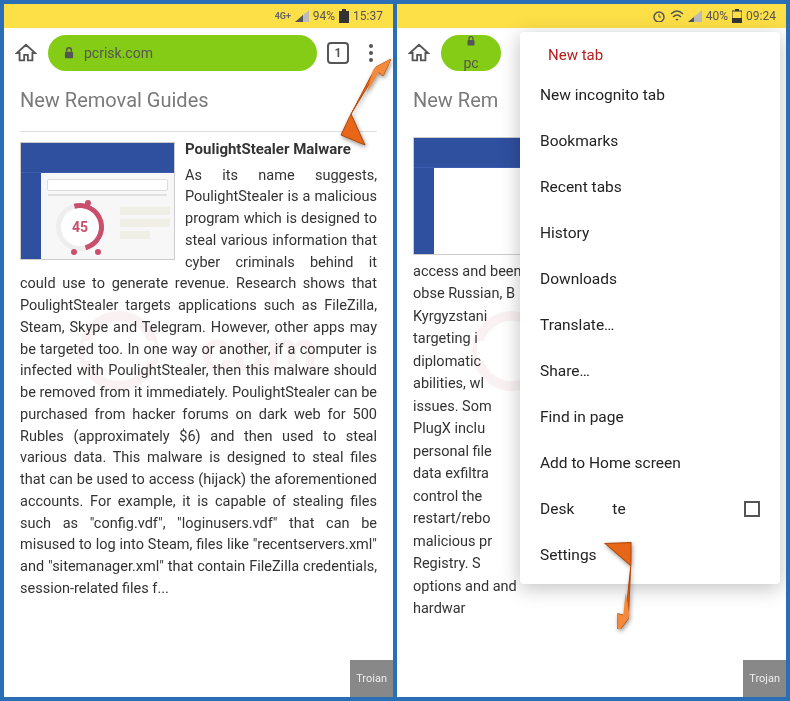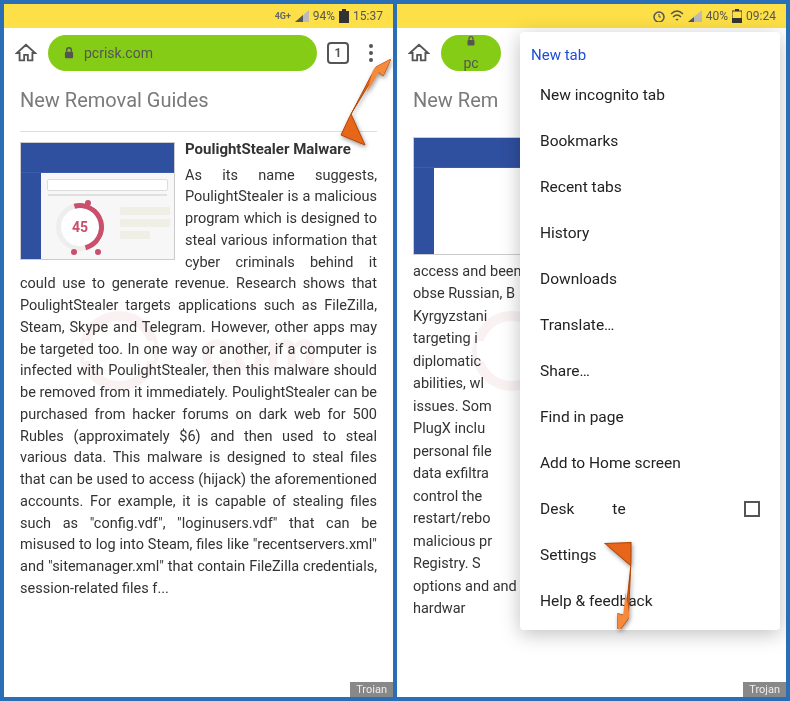--- a/index.html
+++ b/index.html
@@ -24,31 +24,31 @@
 .thumb-body { position: absolute; top: 30px; left: 20px; right: 0; bottom: 0; background: #f7f7f7; }
 .thumb-bar { position: absolute; top: 6px; left: 6px; right: 6px; height: 12px; background: #fff; border: 1px solid #ddd; border-radius: 2px; }
 .thumb-bar::after { content: ""; position: absolute; top: 14px; left: 0; right: 0; height: 2px; background: #e0e0e0; }
 .gauge { position: absolute; top: 30px; left: 15px; width: 48px; height: 48px; border-radius: 50%; background: #fff; border: 5px solid #eee; display: flex; align-items: center; justify-content: center; font-size: 14px; color: #c94f6d; font-weight: bold; }
 .gauge::before { content: ""; position: absolute; inset: -5px; border-radius: 50%; border: 5px solid transparent; border-top-color: #c94f6d; border-right-color: #c94f6d; transform: rotate(30deg); }
 .gauge::after { content: ""; position: absolute; top: -8px; right: 8px; width: 6px; height: 6px; background: #c94f6d; border-radius: 50%; }
 .thumb-side { position: absolute; right: 4px; top: 34px; width: 50px; }
 .thumb-line { height: 8px; background: #f0efe6; margin-bottom: 4px; border-radius: 1px; }
 .thumb-dots { position: absolute; bottom: 4px; left: 30px; display: flex; gap: 18px; }
 .thumb-dots span { width: 6px; height: 6px; background: #c94f6d; border-radius: 50%; }
-.trojan-tag { position: absolute; bottom: 0; right: 0; background: #888; color: #eee; font-size: 11px; padding: 1px 6px; }
+.trojan-tag { position: absolute; bottom: 0; right: 0; background: #888; color: #eee; font-size: 11px; padding: 12px 6px; }
 
 
 .watermark { position: absolute; top: 0; left: 0; right: 0; bottom: 0; pointer-events: none; opacity: 0.06; display: flex; align-items: center; justify-content: center; }
 .watermark-inner { display: flex; align-items: center; gap: 24px; color: #b33; font-size: 60px; font-weight: bold; }
 .wm-circle { width: 80px; height: 80px; border: 10px solid #b33; border-radius: 50%; position: relative; }
 .wm-circle::after { content: ""; position: absolute; top: 20px; left: -5px; right: -5px; height: 20px; background: #fff; }
 
 
 .dropdown { position: absolute; top: 28px; right: 6px; width: 260px; background: #fff; border-radius: 4px; box-shadow: 0 4px 20px rgba(0,0,0,.25); z-index: 10; padding: 6px 0; }
-.dd-faded { color: #1d4ed8; font-size: 15px; padding: 8px 11px; }
+.dd-faded { color: #b91c1c; font-size: 15px; padding: 8px 28px; }
 .dd-item { font-size: 15.5px; color: #222; padding: 14px 20px; display: flex; align-items: center; justify-content: space-between; cursor: pointer; }
 .dd-checkbox { width: 16px; height: 16px; border: 2px solid #555; }
 
 
 .arrow { position: absolute; z-index: 20; pointer-events: none; }
 .arrow svg { filter: drop-shadow(1px 2px 2px rgba(0,0,0,.4)); }
 
 .right .content .article { color: #333; }
 </style>
 </head>
@@ -220,23 +220,20 @@
       <div class="dd-item">
           <span>Add to Home screen</span>
         </div>
       <div class="dd-item">
         <span><span>Desk</span><span style="visibility:hidden">top si</span><span>te</span></span>
         <div class="dd-checkbox"></div>
       </div>
       <div class="dd-item">
           <span>Settings</span>
         </div>
-      <div class="dd-item">
-          <span>Help &amp; feedback</span>
-        </div>
     </div>
 
     <div class="arrow" style="top:530px; right:120px;">
       <svg width="80" height="95" viewBox="0 0 80 95">
         <g transform="rotate(155 40 45)">
           <path d="M55 8 L70 0 L62 17 L56 12 L30 55 L44 86 L20 76 L28 59 L50 17 Z" fill="#e8661a" stroke="#b34500" stroke-width="1"></path>
           <path d="M55 8 L70 0 L62 17 L58 13 L46 33 L52 11 Z" fill="#f58a3c"></path>
         </g>
       </svg>
     </div>

